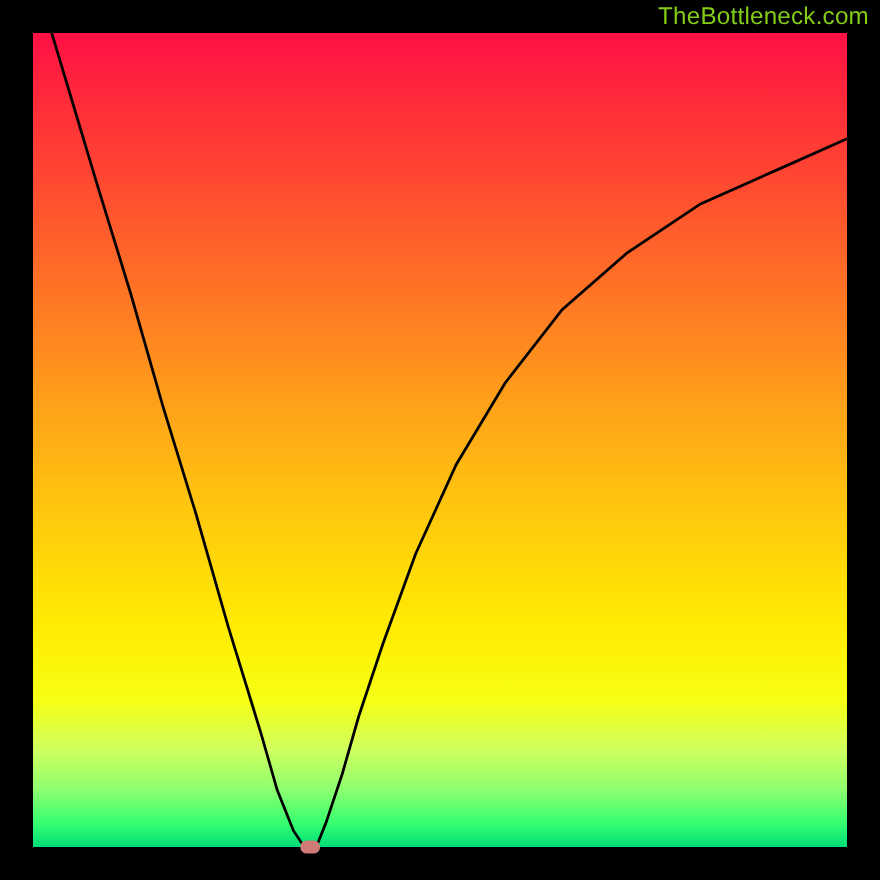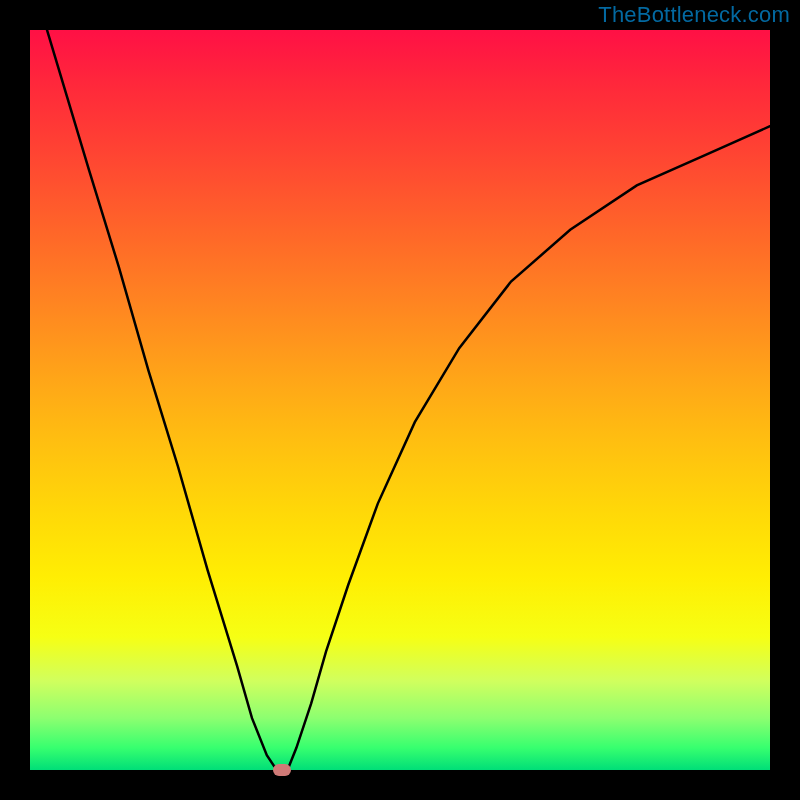--- a/index.html
+++ b/index.html
@@ -58,21 +58,21 @@
     position: absolute;
     width: 18px;
     height: 12px;
     background: #d07a77;
     border-radius: 6px;
   }
   .watermark {
     position: absolute;
     top: 2px;
     right: 10px;
-    color: #0369a1;
+    color: #84cc16;
     font-size: 22px;
     font-weight: 400;
     letter-spacing: 0.2px;
   }
 </style>
 </head>
 <body>
 
 <div class="frame">
 

